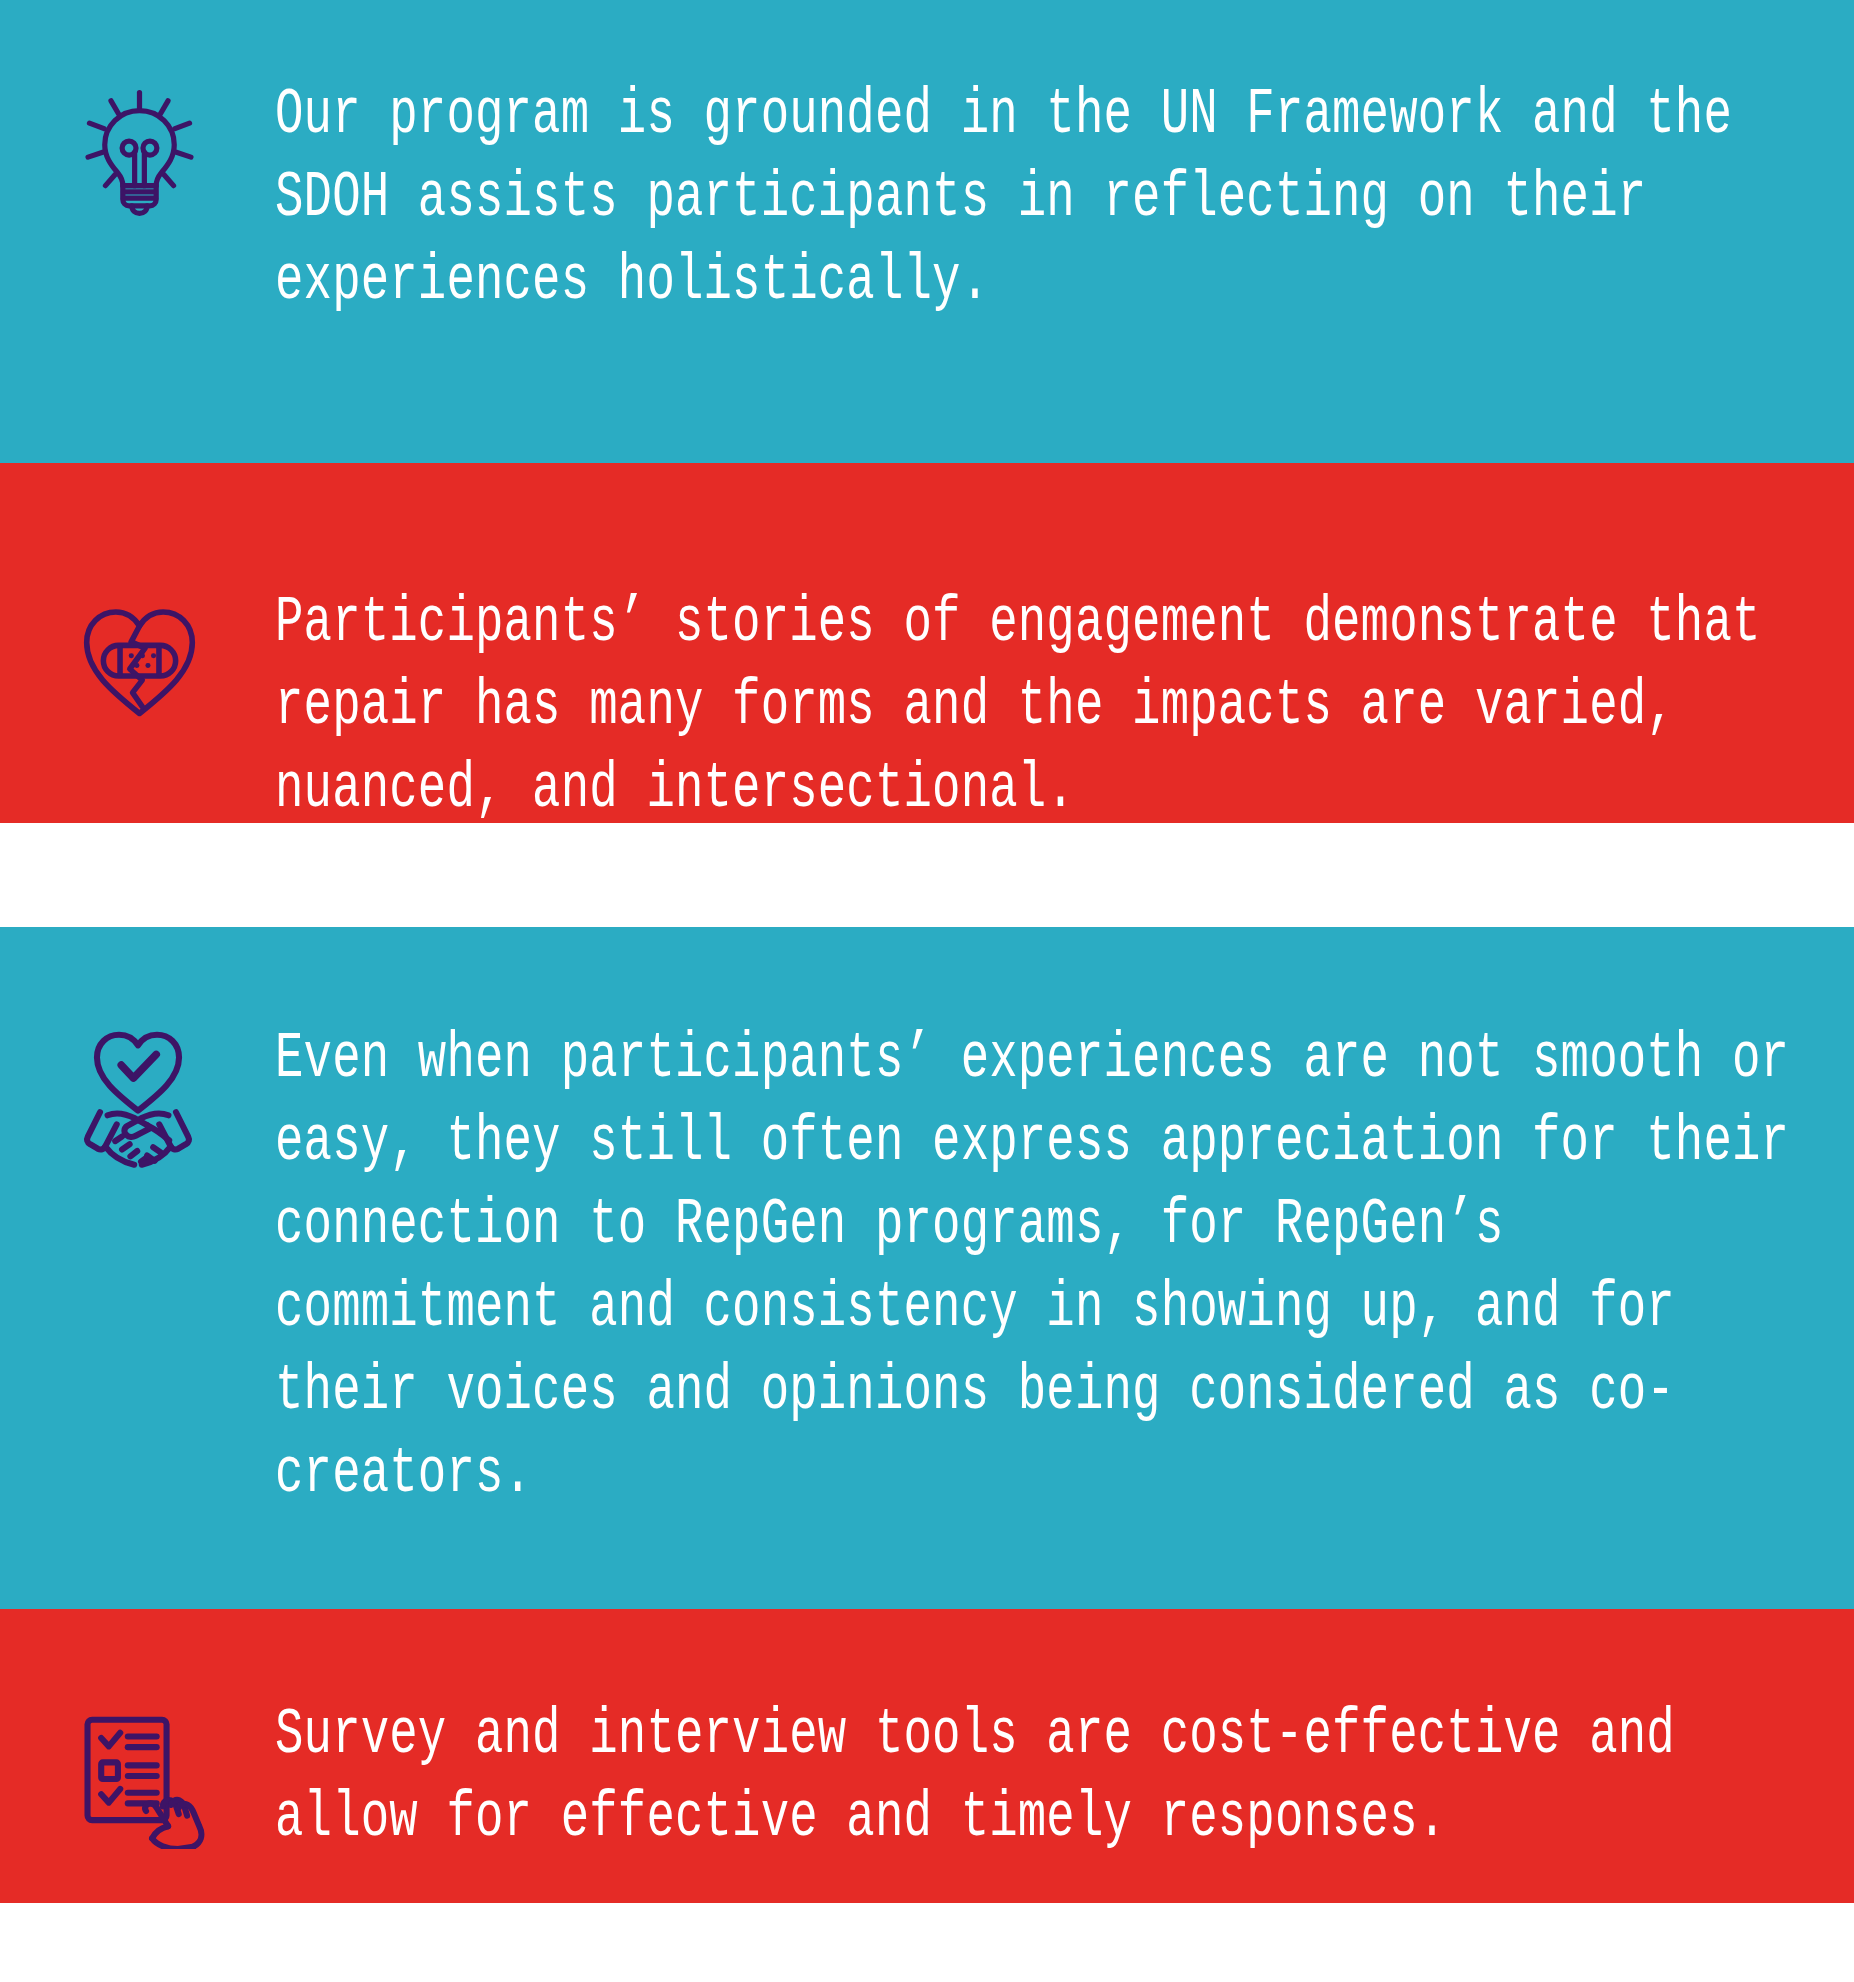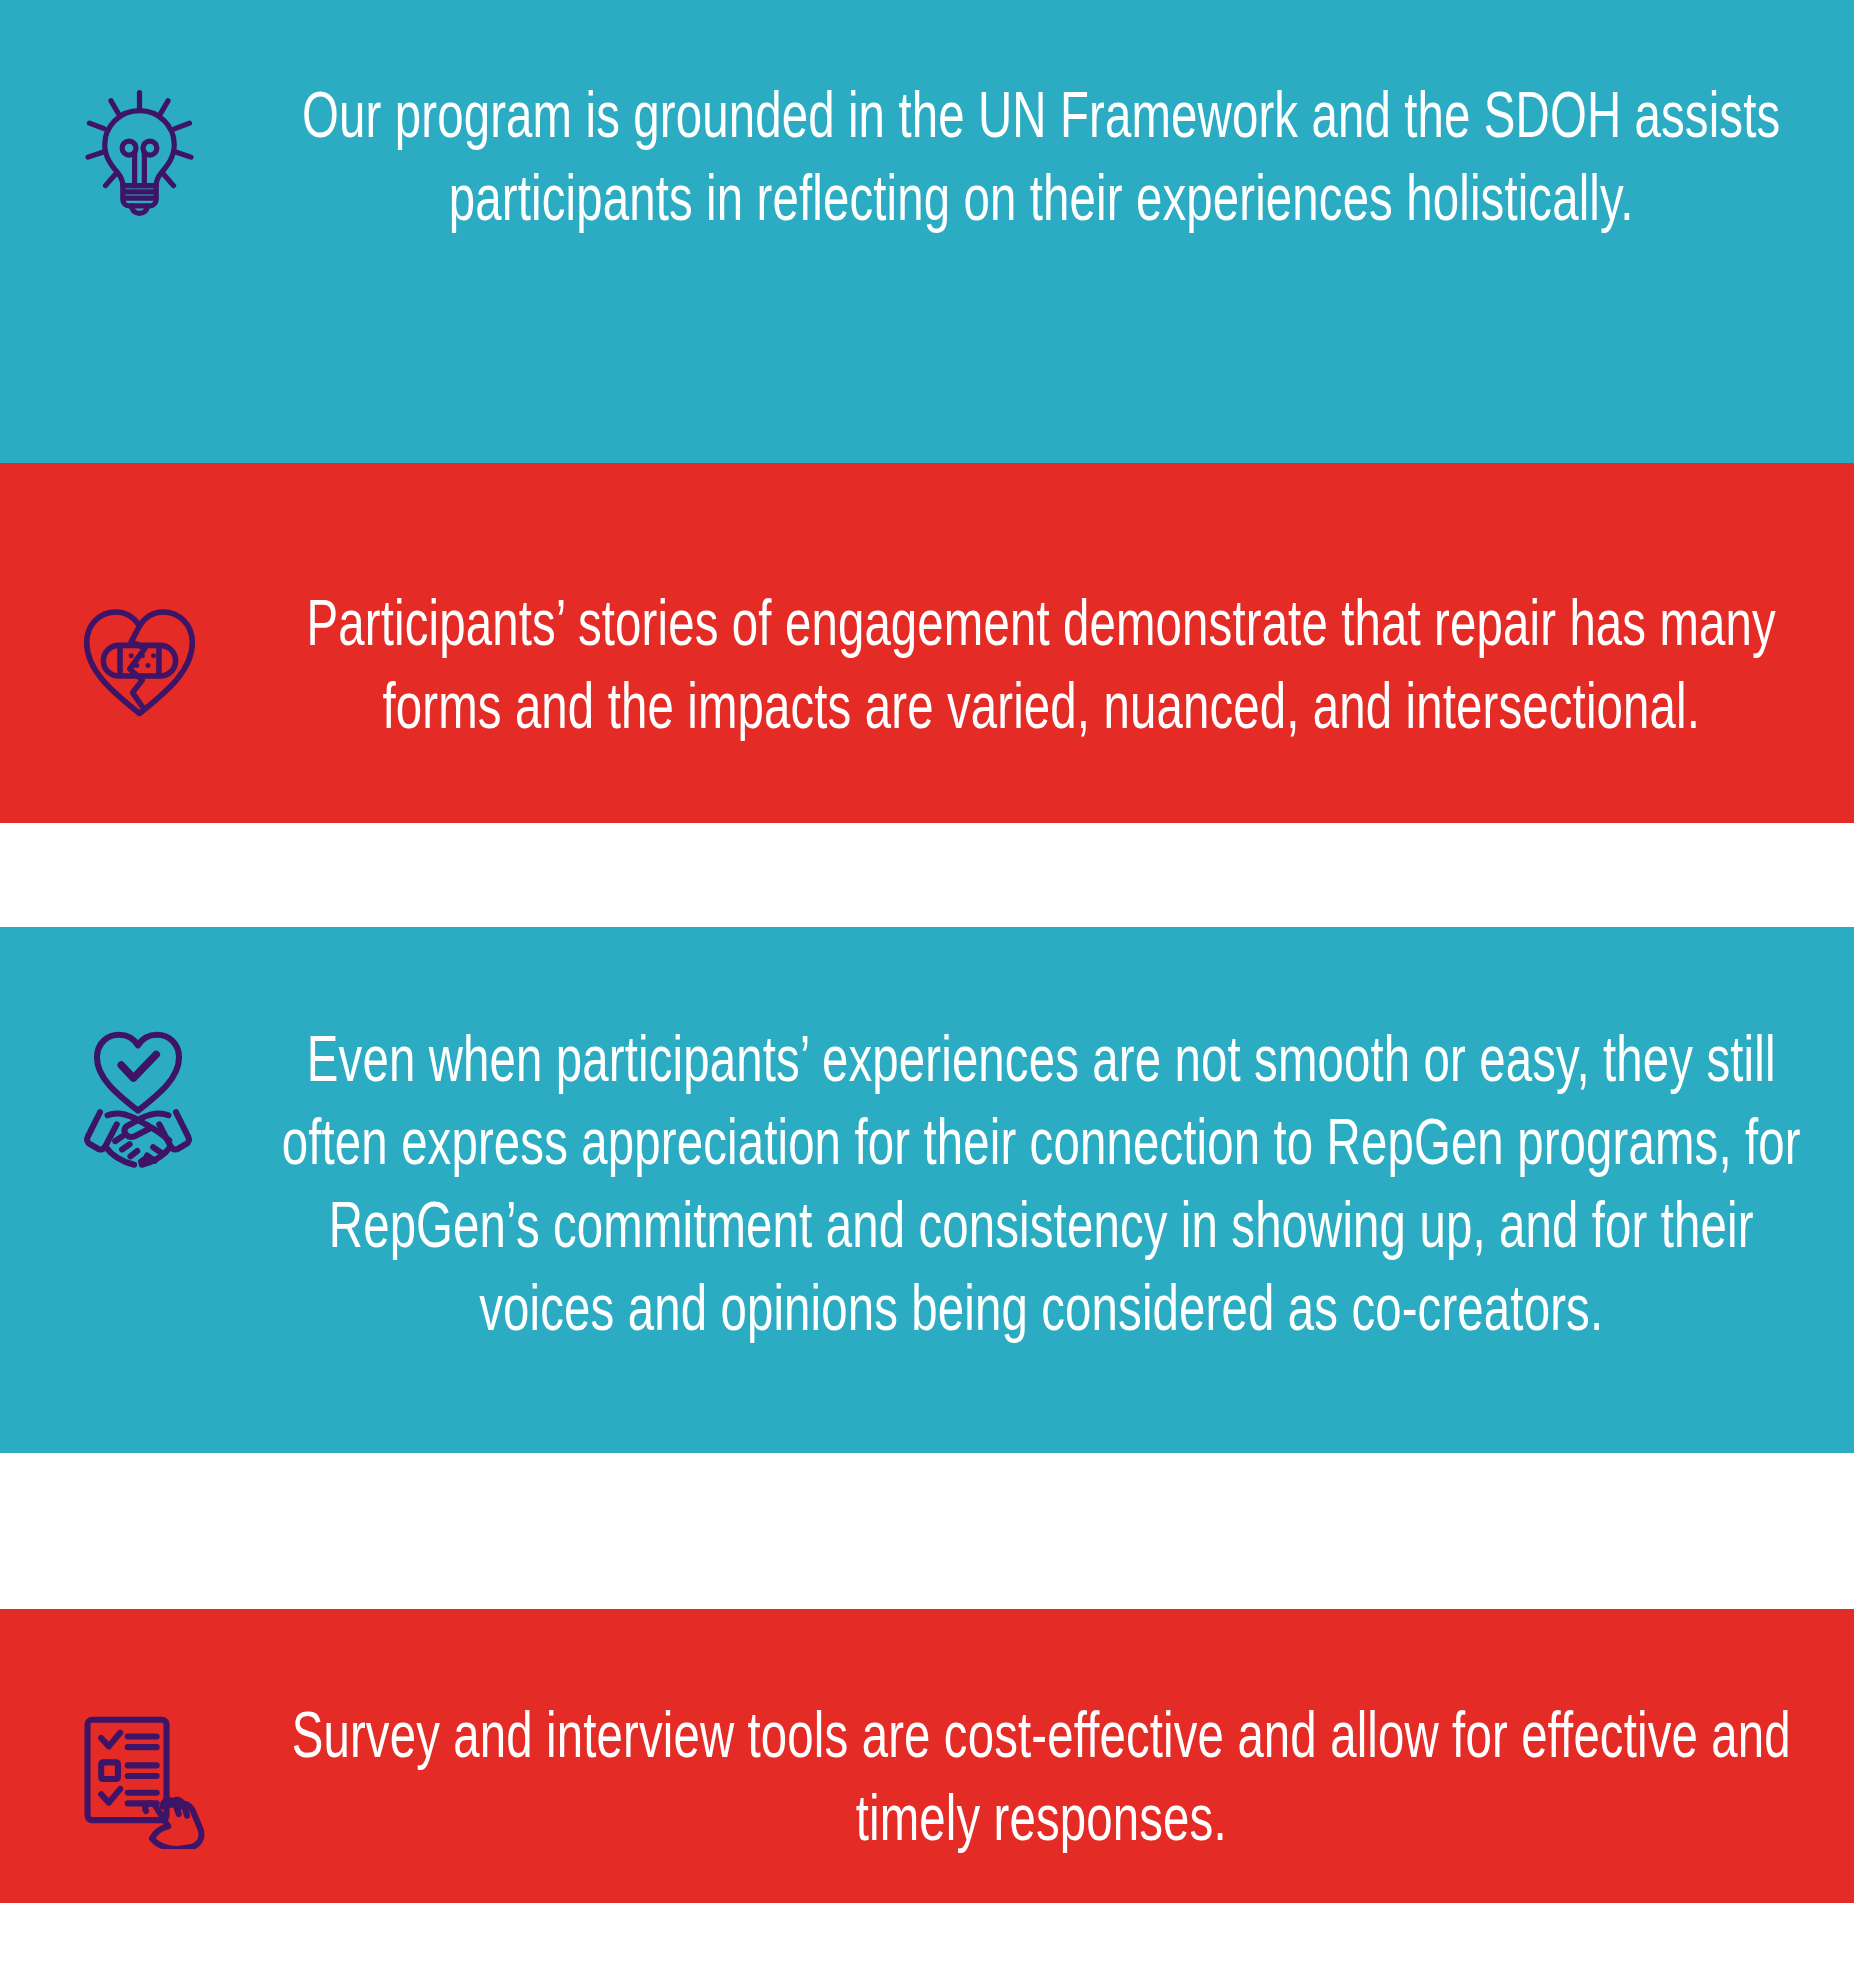--- a/index.html
+++ b/index.html
@@ -5,22 +5,21 @@
   html, body {
     margin: 0;
     padding: 0;
     background: #ffffff;
   }
   #page {
     position: relative;
     width: 1855px;
     height: 1983px;
     overflow: hidden;
-    font-family: Liberation Sans, sans-serif;
-    text-align: center;
+    font-family: Liberation Mono, monospace;
   }
   .band {
     position: absolute;
     left: 0;
     width: 1855px;
     display: flex;
     flex-direction: row;
     align-items: flex-start;
     box-sizing: border-box;
   }
@@ -56,21 +55,21 @@
     
     transform: scaleX(0.74);
     transform-origin: left top;
     width: 135%;
     white-space: pre-line;
   }
 
   
   #band-1 { top: 0px;    height: 463px; background: #2BACC3; padding-top: 74px;  }
   #band-2 { top: 463px;  height: 360px; background: #E52B26; padding-top: 119px; }
-  #band-3 { top: 927px; height: 526px; background: #2BACC3; padding-top: 91px; }
+  #band-3 { top: 927px; height: 682px; background: #2BACC3; padding-top: 91px; }
   #band-4 { top: 1609px; height: 294px; background: #E52B26; padding-top: 85px; }
 
   #band-1 .icon-col { padding-left: 70px; padding-top: 6.2px;  }
   #band-2 .icon-col { padding-left: 70px; padding-top: 4.6px;  }
   #band-3 .icon-col { padding-left: 62px; padding-top: 0px;  }
   #band-4 .icon-col { padding-left: 67px; padding-top: 3.1px;  }
 
   #band-3 .icon-box { width: 152px; height: 152px; }
   #band-4 .icon-box { width: 152px; height: 152px; }
 </style>

